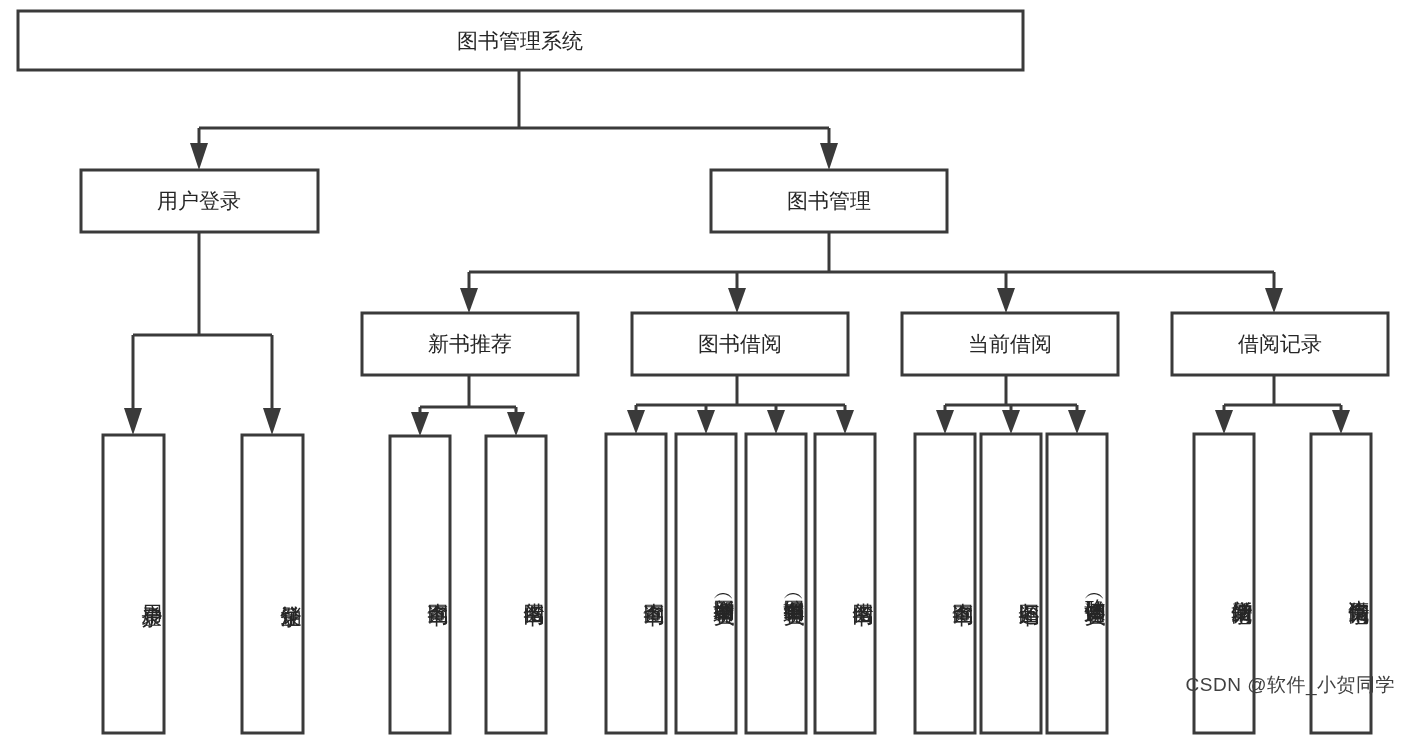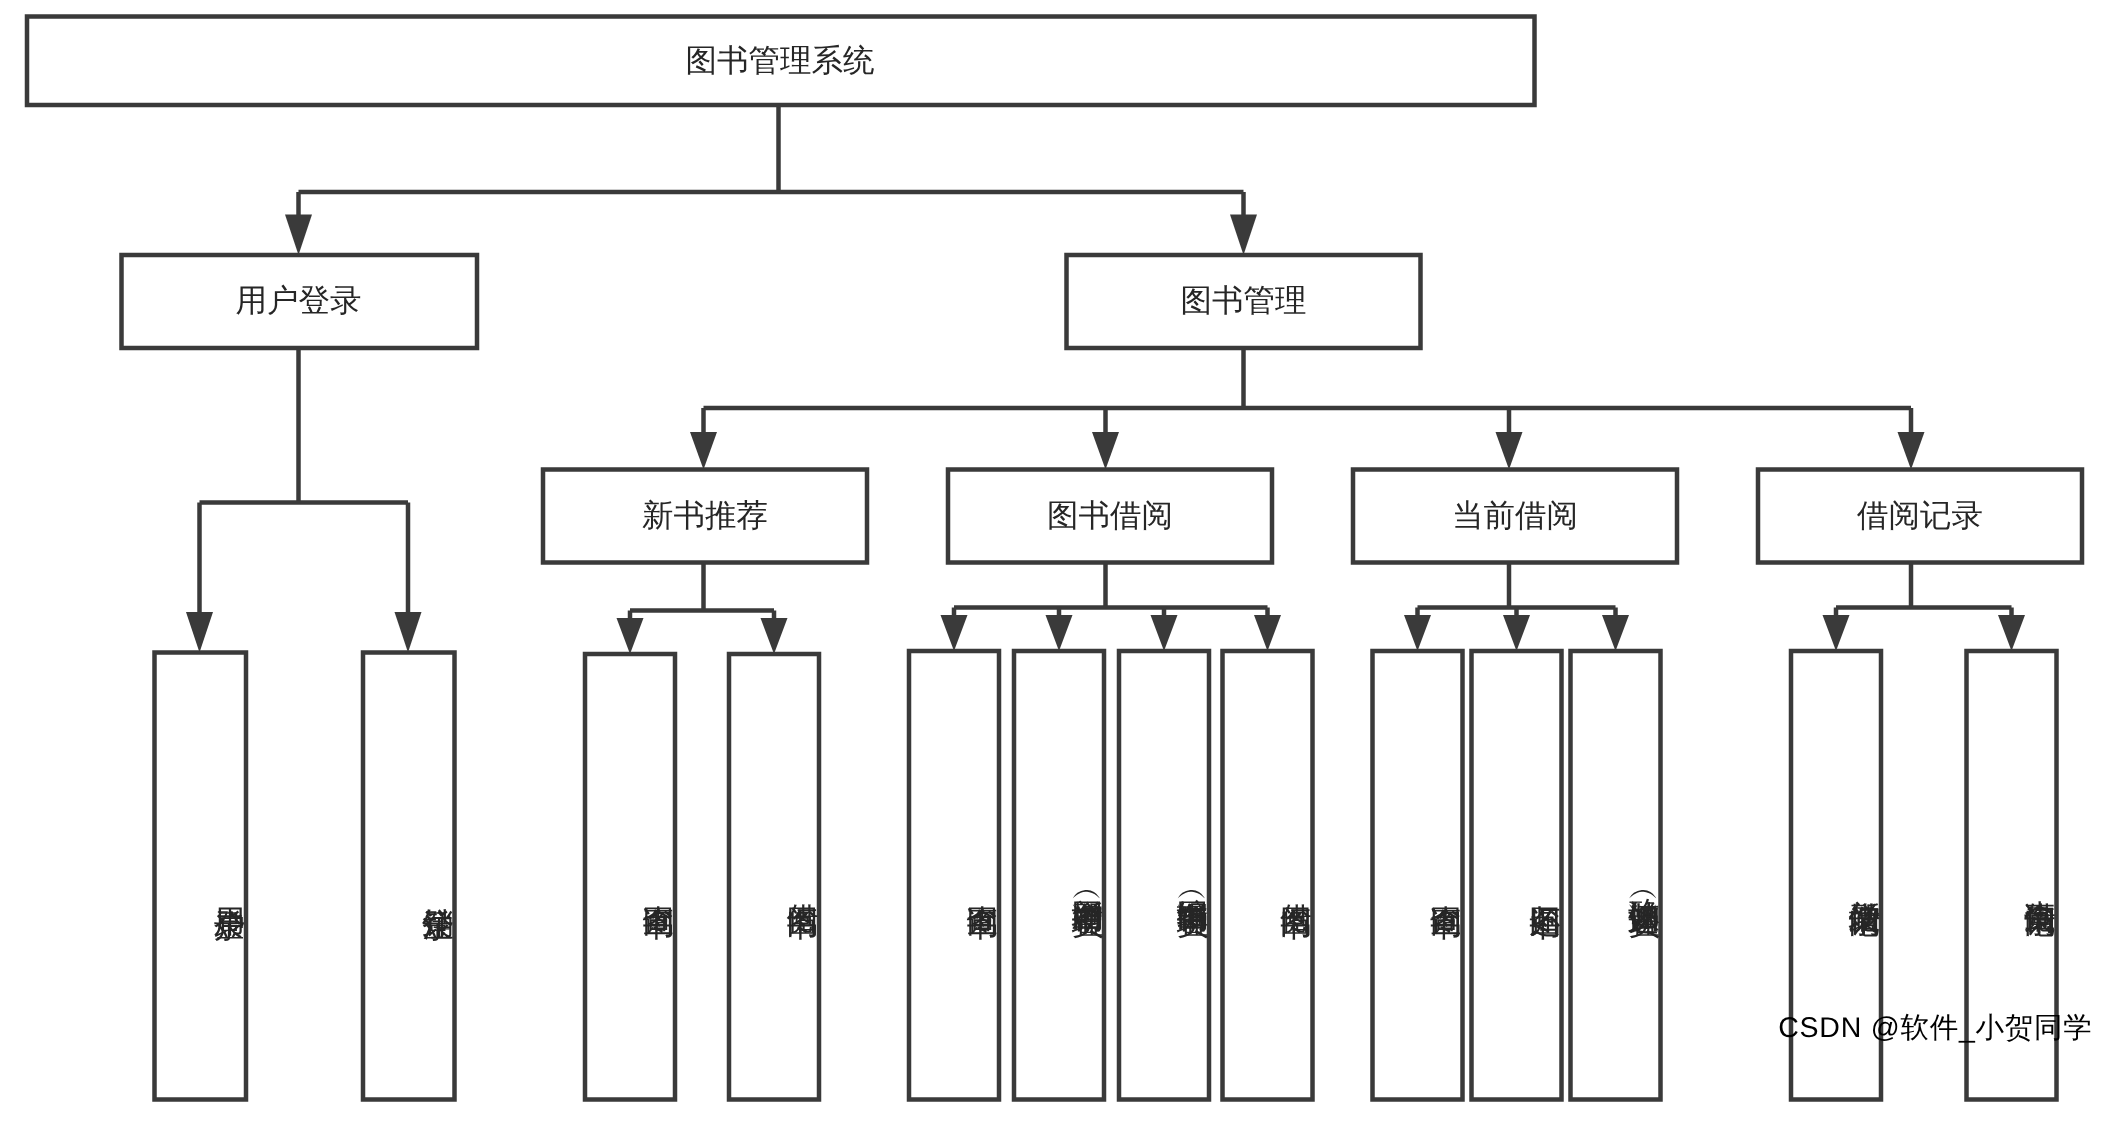--- a/index.html
+++ b/index.html
@@ -62,21 +62,21 @@
     letter-spacing: 1px;
     text-align: center;
     pointer-events: none;
   }
   .watermark {
     position: absolute;
     right: 10px;
     bottom: 6px;
     font-family: "Liberation Sans", "DejaVu Sans", sans-serif;
     font-size: 19px;
-    color: #000000;
+    color: #404040;
     letter-spacing: 0.5px;
     white-space: nowrap;
   }
 </style>
 </head>
 <body>
 
 <div id="diagram-root">
 
   <svg id="diagram-canvas" viewBox="0 0 1405 747">

